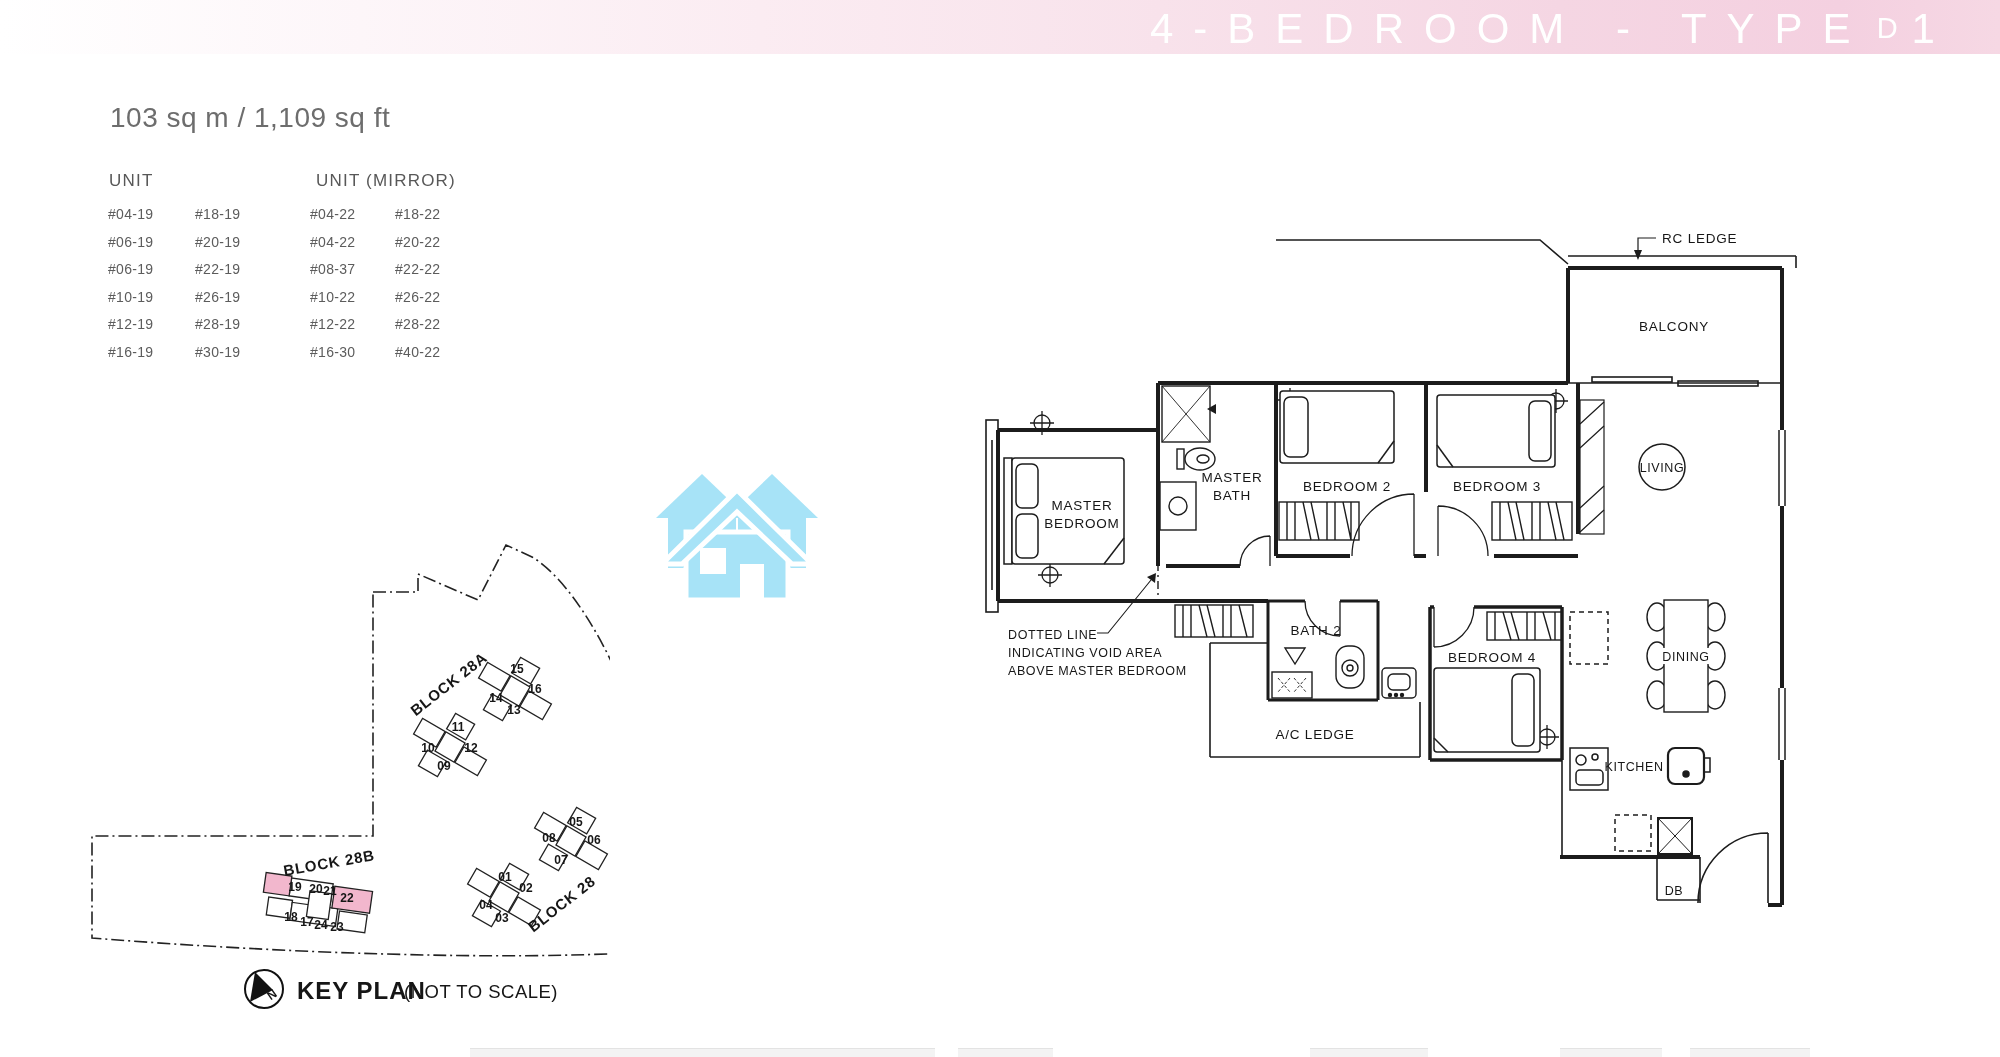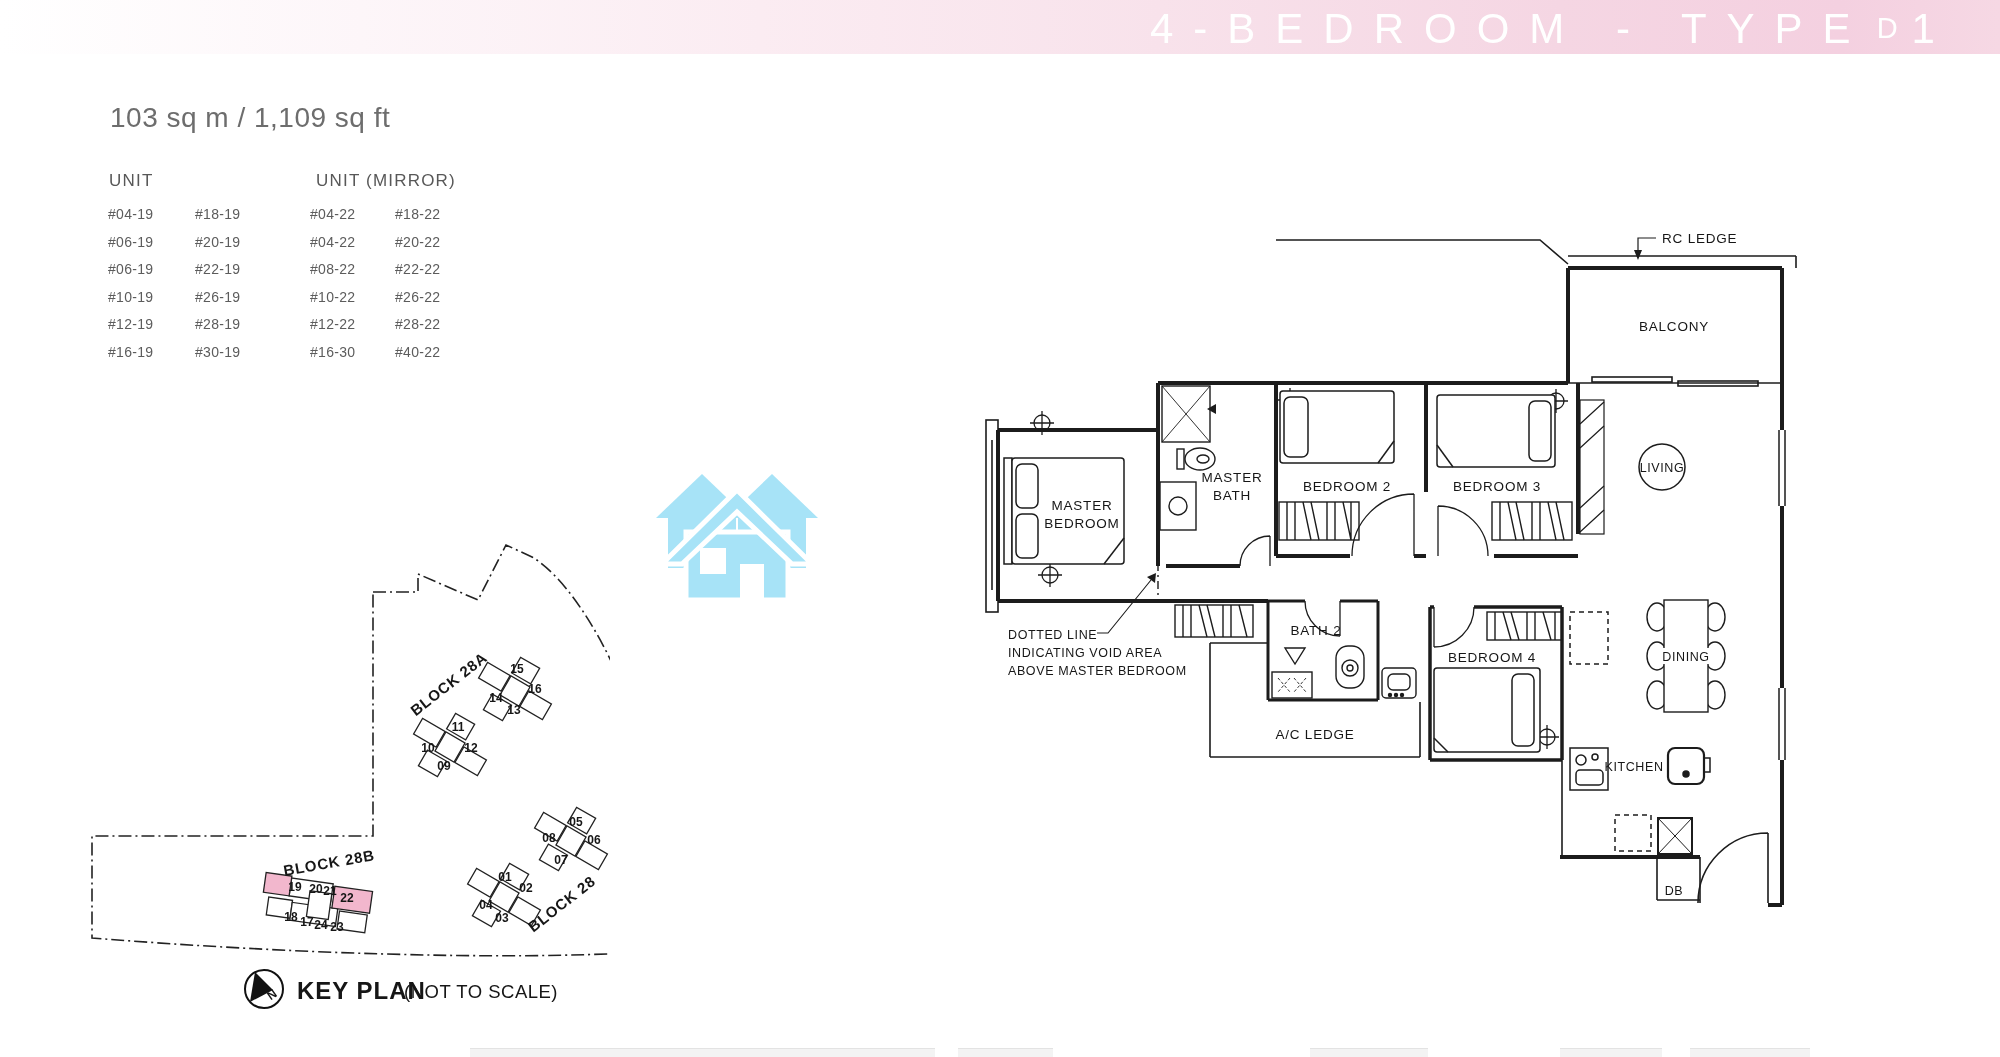--- a/index.html
+++ b/index.html
@@ -63,21 +63,21 @@
   <span>#04-19</span>
     <span>#18-19</span>
     <span>#04-22</span>
     <span>#18-22</span>
   <span>#06-19</span>
     <span>#20-19</span>
     <span>#04-22</span>
     <span>#20-22</span>
   <span>#06-19</span>
     <span>#22-19</span>
-    <span>#08-22</span>
+    <span>#08-37</span>
     <span>#22-22</span>
   <span>#10-19</span>
     <span>#26-19</span>
     <span>#10-22</span>
     <span>#26-22</span>
   <span>#12-19</span>
     <span>#28-19</span>
     <span>#12-22</span>
     <span>#28-22</span>
   <span>#16-19</span>

